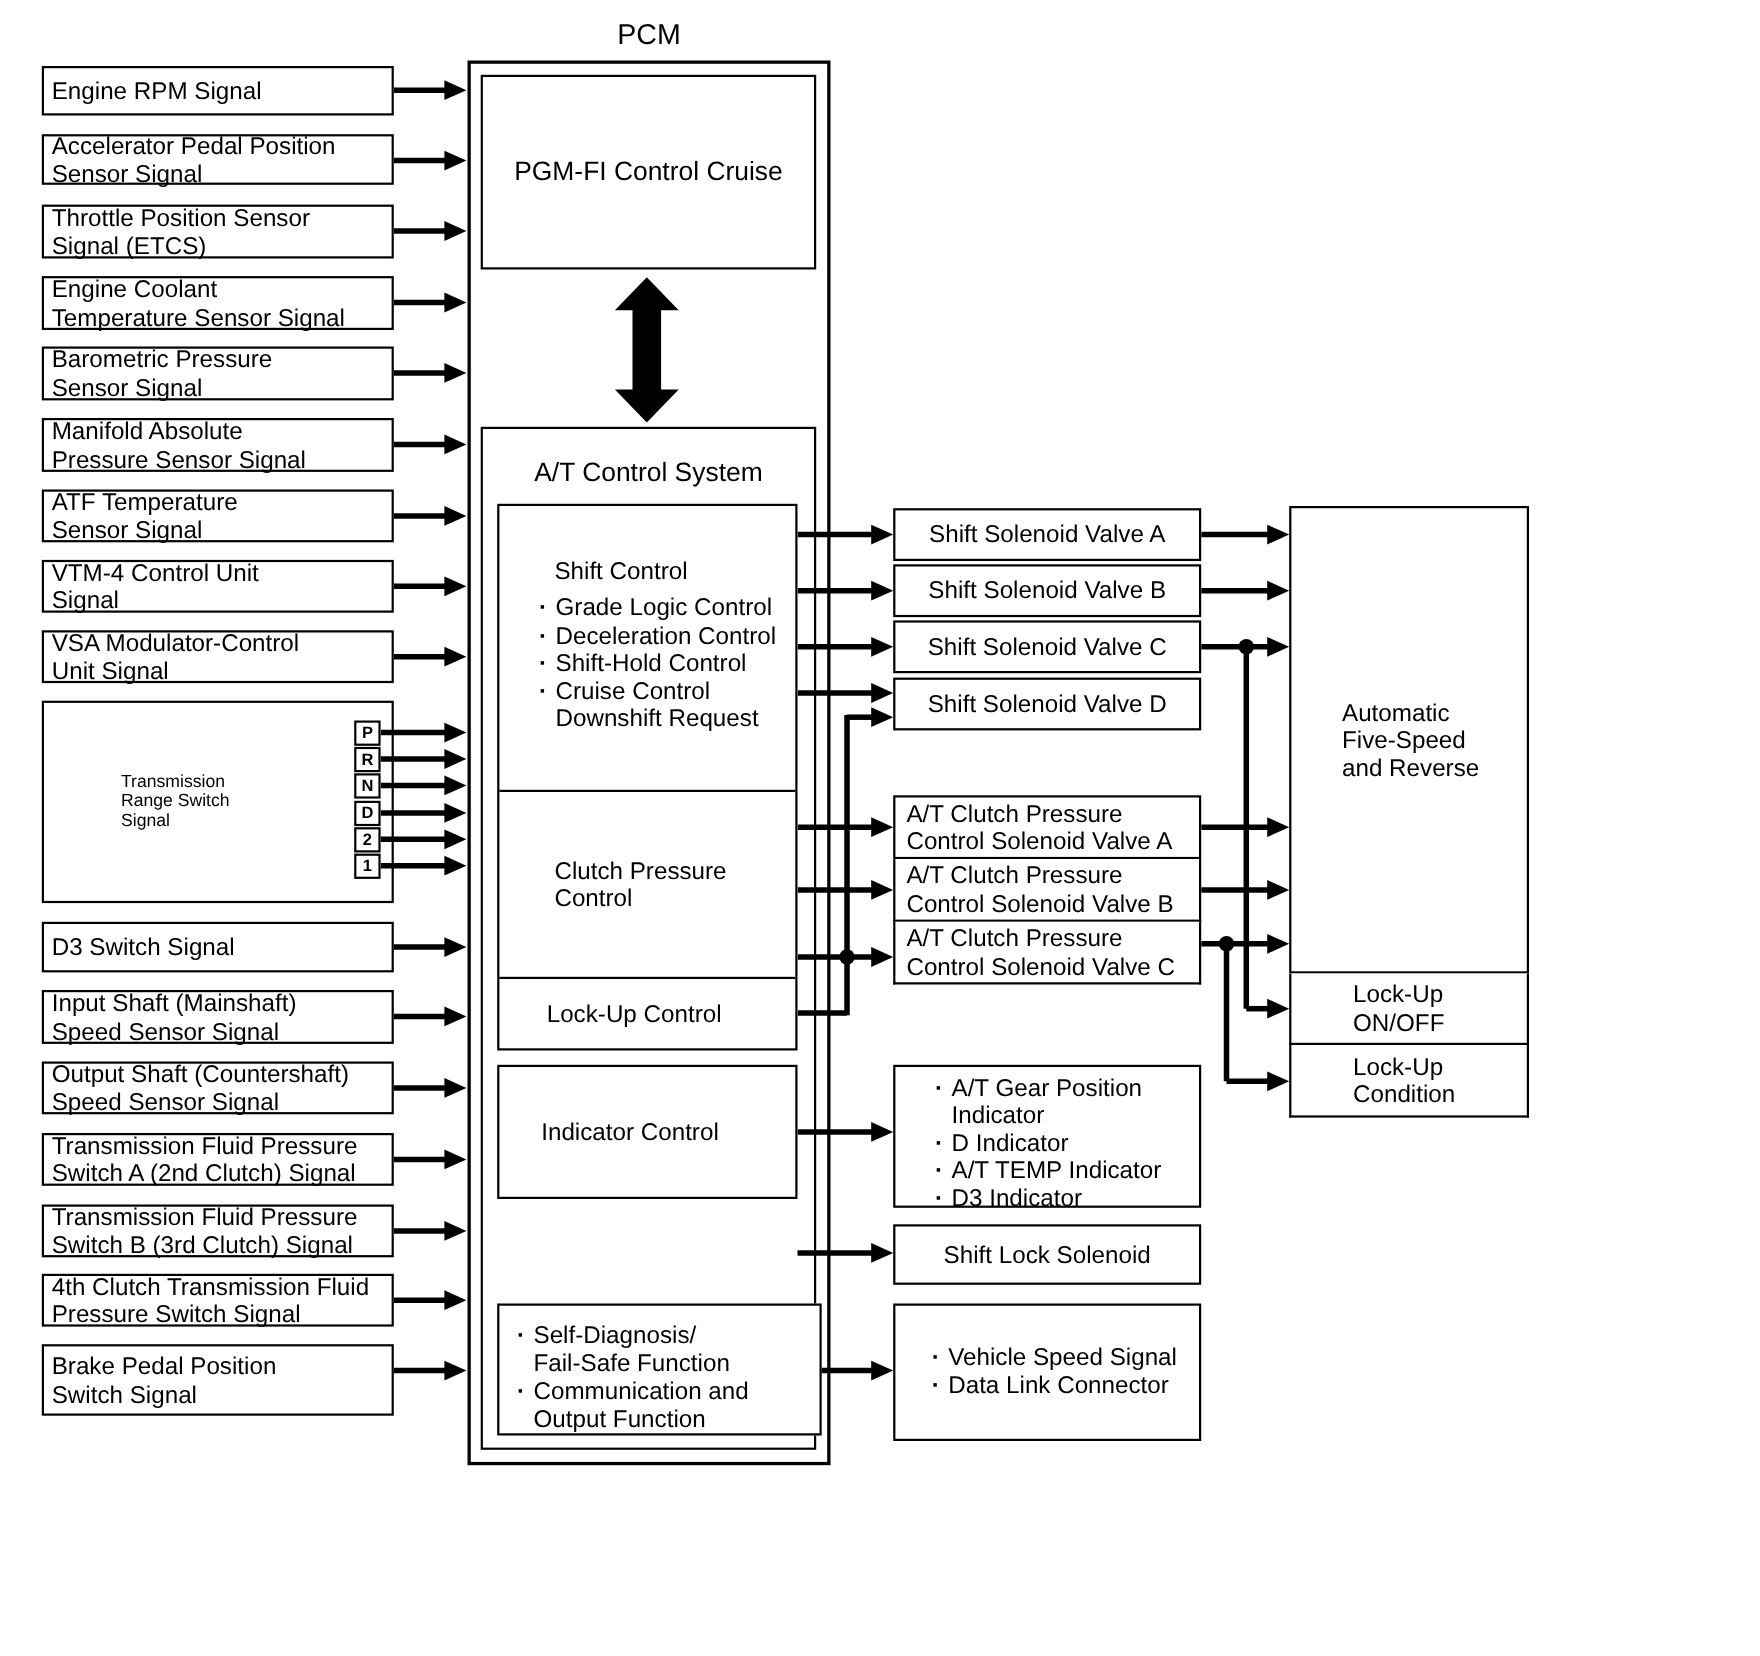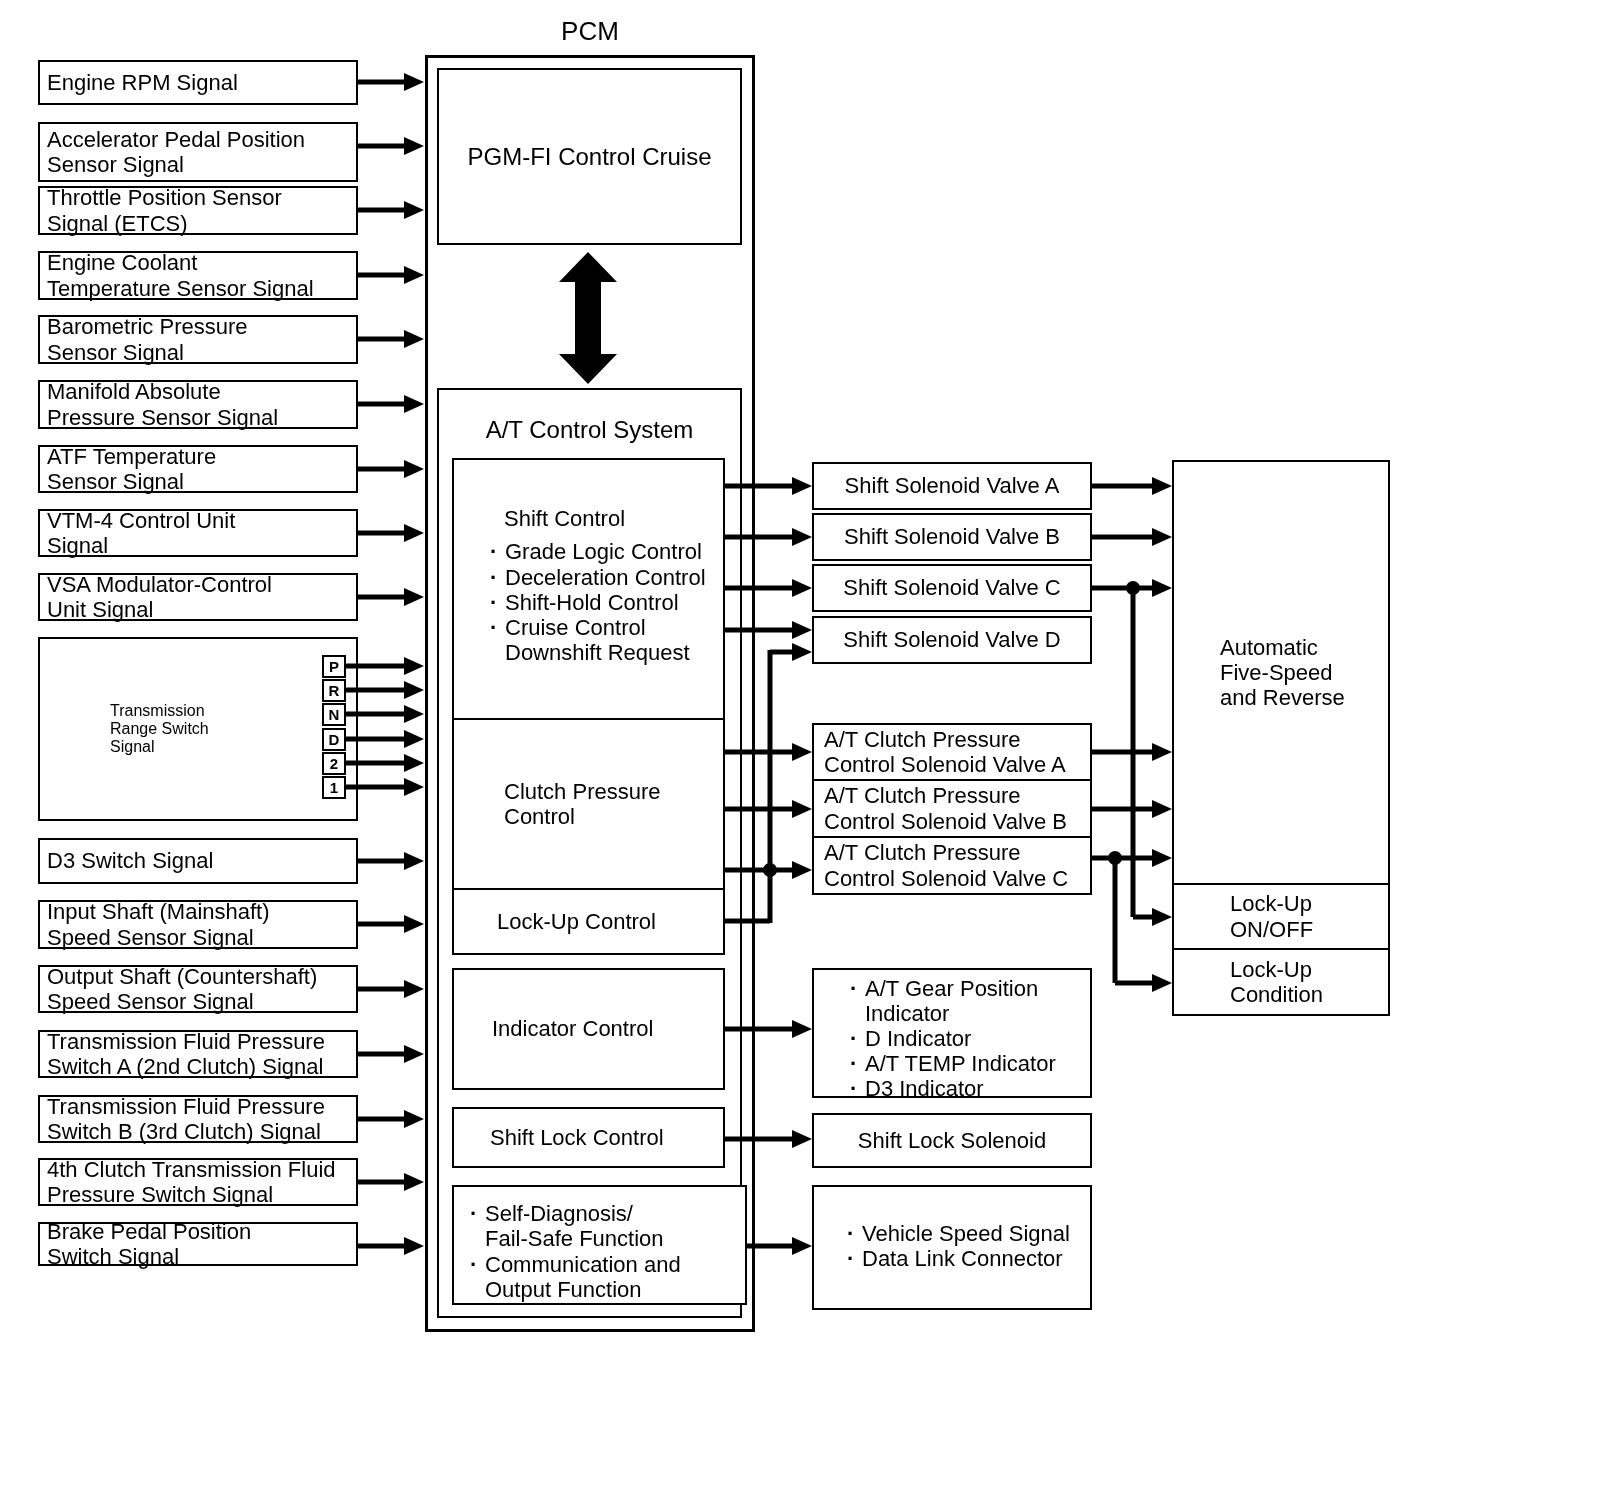--- a/index.html
+++ b/index.html
@@ -139,21 +139,21 @@
       <line x1="725" y1="1246" x2="798" y2="1246" stroke="#000" stroke-width="5"></line>
       <polygon points="812,1246 792,1237 792,1255" fill="#000"></polygon>
       <polygon points="588,252 617,282 601,282 601,354 617,354 588,384 559,354 575,354 575,282 559,282" fill="#000"></polygon>
     </svg>
 
   <div class="pcm-title" style="left:425px; top:16px; width:330px;">PCM</div>
 
   <div class="box pad" style="left:38px; top:60px;  width:320px; height:45px;">
       <span class="lbl">Engine RPM Signal</span>
     </div>
-  <div class="box pad" style="left:38px; top:122px; width:320px; height:60px;">
+  <div class="box pad" style="left:38px; top:122px; width:320px; height:46px;">
       <span class="lbl">Accelerator Pedal Position
 Sensor Signal</span>
     </div>
   <div class="box pad" style="left:38px; top:186px; width:320px; height:49px;">
       <span class="lbl">Throttle Position Sensor
 Signal (ETCS)</span>
     </div>
   <div class="box pad" style="left:38px; top:251px; width:320px; height:49px;">
       <span class="lbl">Engine Coolant
 Temperature Sensor Signal</span>
@@ -194,21 +194,21 @@
 Switch A (2nd Clutch) Signal</span>
     </div>
   <div class="box pad" style="left:38px; top:1095px; width:320px; height:48px;">
       <span class="lbl">Transmission Fluid Pressure
 Switch B (3rd Clutch) Signal</span>
     </div>
   <div class="box pad" style="left:38px; top:1158px; width:320px; height:48px;">
       <span class="lbl">4th Clutch Transmission Fluid
 Pressure Switch Signal</span>
     </div>
-  <div class="box pad" style="left:38px; top:1222px; width:320px; height:44px;">
+  <div class="box pad" style="left:38px; top:1222px; width:320px; height:65px;">
       <span class="lbl">Brake Pedal Position
 Switch Signal</span>
     </div>
 
   <div class="box gear" style="left:322px; top:655px; width:24px; height:23px;">
       <span>P</span>
     </div>
   <div class="box gear" style="left:322px; top:679px; width:24px; height:23px;">
       <span>R</span>
     </div>
@@ -252,23 +252,20 @@
     </div>
     <div class="section" style="height:63px; display:flex; align-items:center; padding-left:43px;">
       <span class="lbl">Lock-Up Control</span>
     </div>
   </div>
 
   <div class="box" style="left:452px; top:968px; width:273px; height:122px; padding-left:38px;">
     <span class="lbl">Indicator Control</span>
   </div>
 
-  <div class="box" style="left:452px; top:1107px; width:273px; height:61px; padding-left:36px;">
-    <span class="lbl">Shift Lock Control</span>
-  </div>
 
   <div class="box" style="left:452px; top:1185px; width:295px; height:120px; display:block; padding:14px 0 0 16px;">
     <div class="bullet">
         <span class="btxt">Self-Diagnosis/
 Fail-Safe Function</span>
       </div>
     <div class="bullet">
         <span class="btxt">Communication and
 Output Function</span>
       </div>

